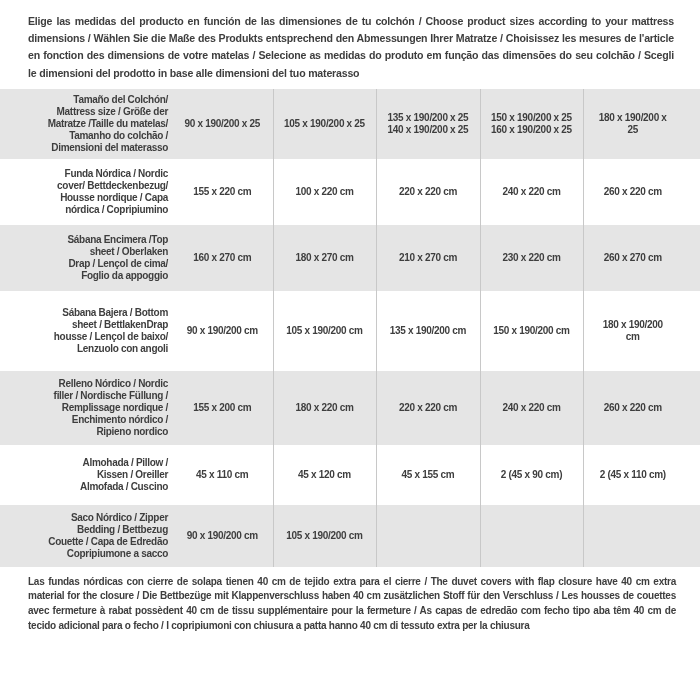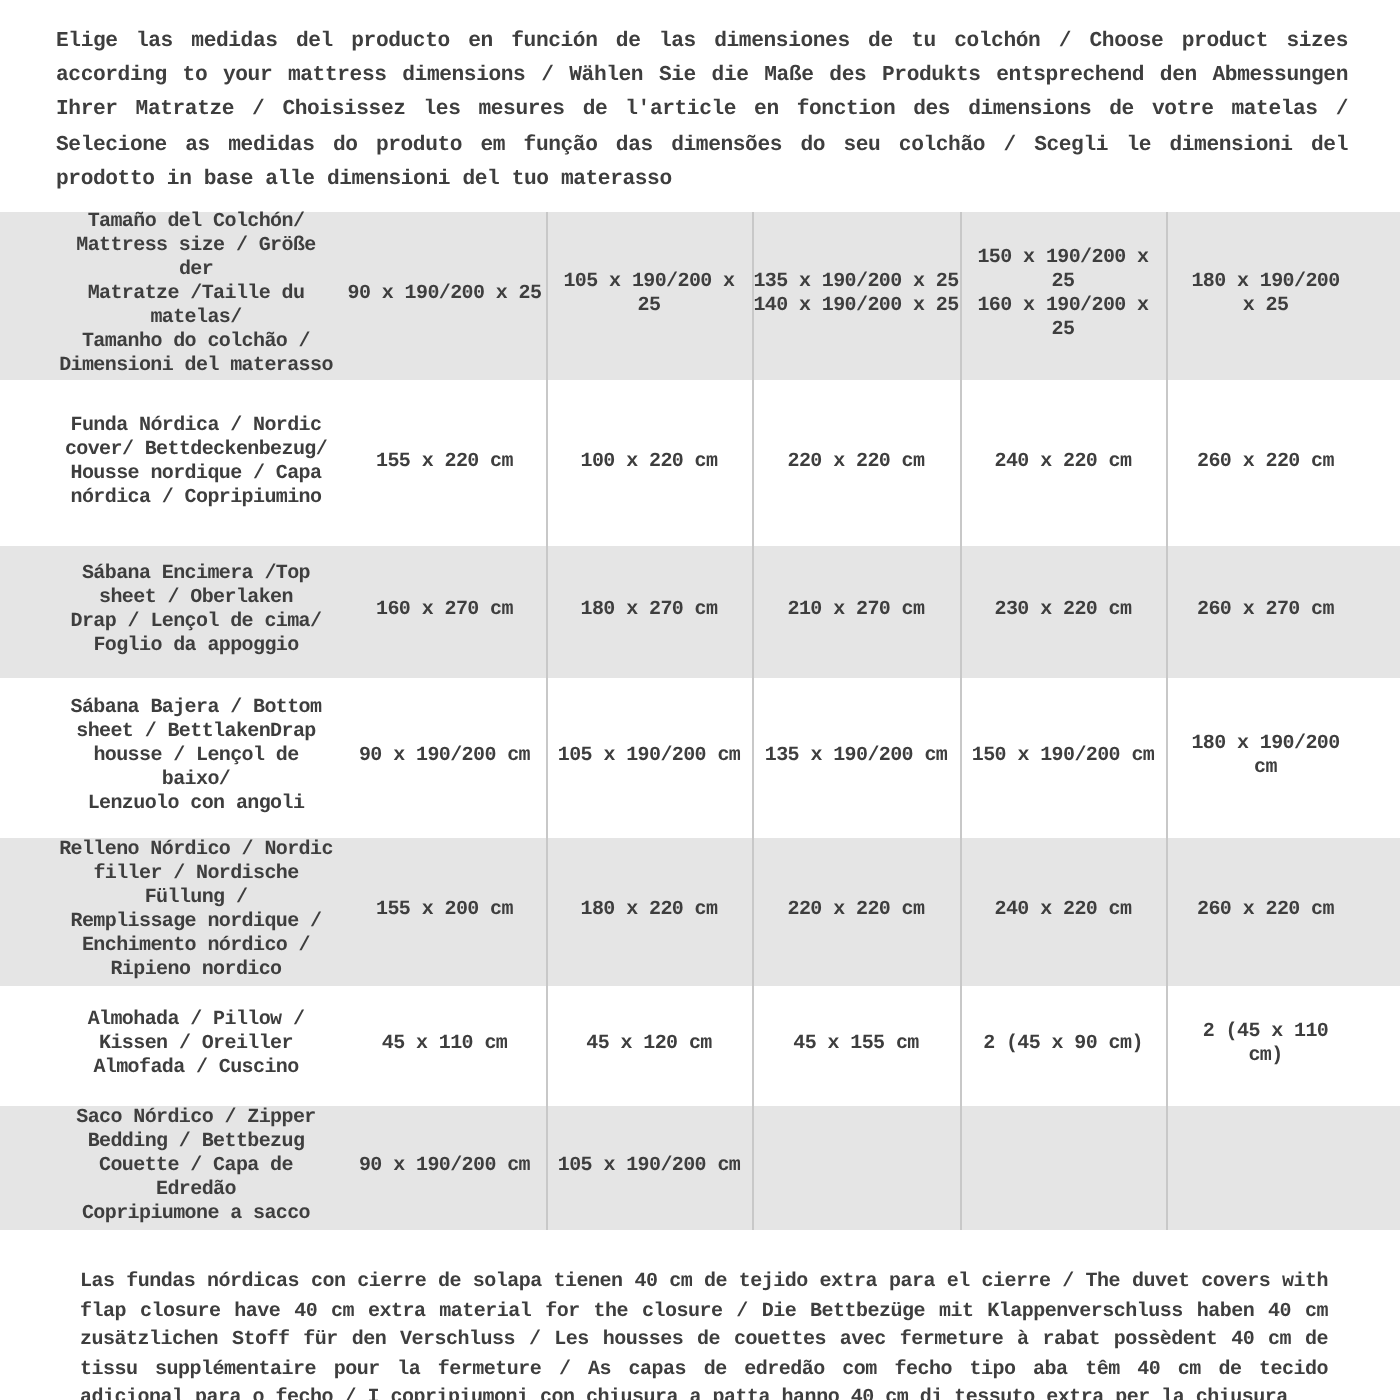--- a/index.html
+++ b/index.html
@@ -9,21 +9,20 @@
     height: 700px;
     background: #ffffff;
     overflow: hidden;
     font-family: "Liberation Sans", sans-serif;
   }
   .page {
     width: 700px;
     height: 700px;
     box-sizing: border-box;
     color: var(--text, #3e3e3e);
-    font-family: Liberation Mono, monospace;
   }
   .intro {
     margin: 0;
     padding: 13px 26px 0 28px;
     font-size: 10.6px;
     font-weight: bold;
     letter-spacing: -0.2px;
     line-height: 17.2px;
     text-align: justify;
     color: var(--text, #3e3e3e);
@@ -45,44 +44,44 @@
     font-weight: bold;
     letter-spacing: -0.3px;
     line-height: 12px;
     vertical-align: middle;
     text-align: center;
     white-space: pre-line;
     color: var(--text, #3e3e3e);
     padding: 0;
   }
   table.sizes td.label-cell {
-    text-align: center;
+    text-align: right;
     padding-left: 28px;
     padding-right: 4px;
     margin-left: 13px;
   }
   table.sizes td.val + td.val {
     border-left: 1px solid var(--divider, #c8c8c8);
   }
   table.sizes td.val:last-child {
     padding-right: 30px;
     padding-left: 12px;
   }
   table.sizes tr:nth-child(odd) { background: var(--row_shade, #e5e5e5); }
   table.sizes tr:nth-child(even) { background: #ffffff; }
   table.sizes tr:nth-child(1) { height: 70px; }
-  table.sizes tr:nth-child(2) { height: 83px; }
+  table.sizes tr:nth-child(2) { height: 66px; }
   table.sizes tr:nth-child(3) { height: 66px; }
   table.sizes tr:nth-child(4) { height: 80px; }
   table.sizes tr:nth-child(5) { height: 74px; }
   table.sizes tr:nth-child(6) { height: 60px; }
   table.sizes tr:nth-child(7) { height: 62px; }
   table.sizes tr:nth-child(8) { height: 72px; }
   .note {
-    margin: 12px;
+    margin: 0;
     padding: 8px 24px 0 28px;
     font-size: 10px;
     font-weight: bold;
     letter-spacing: -0.25px;
     line-height: 14.6px;
     text-align: justify;
     color: var(--text, #3e3e3e);
   }
 </style>
 </head>

